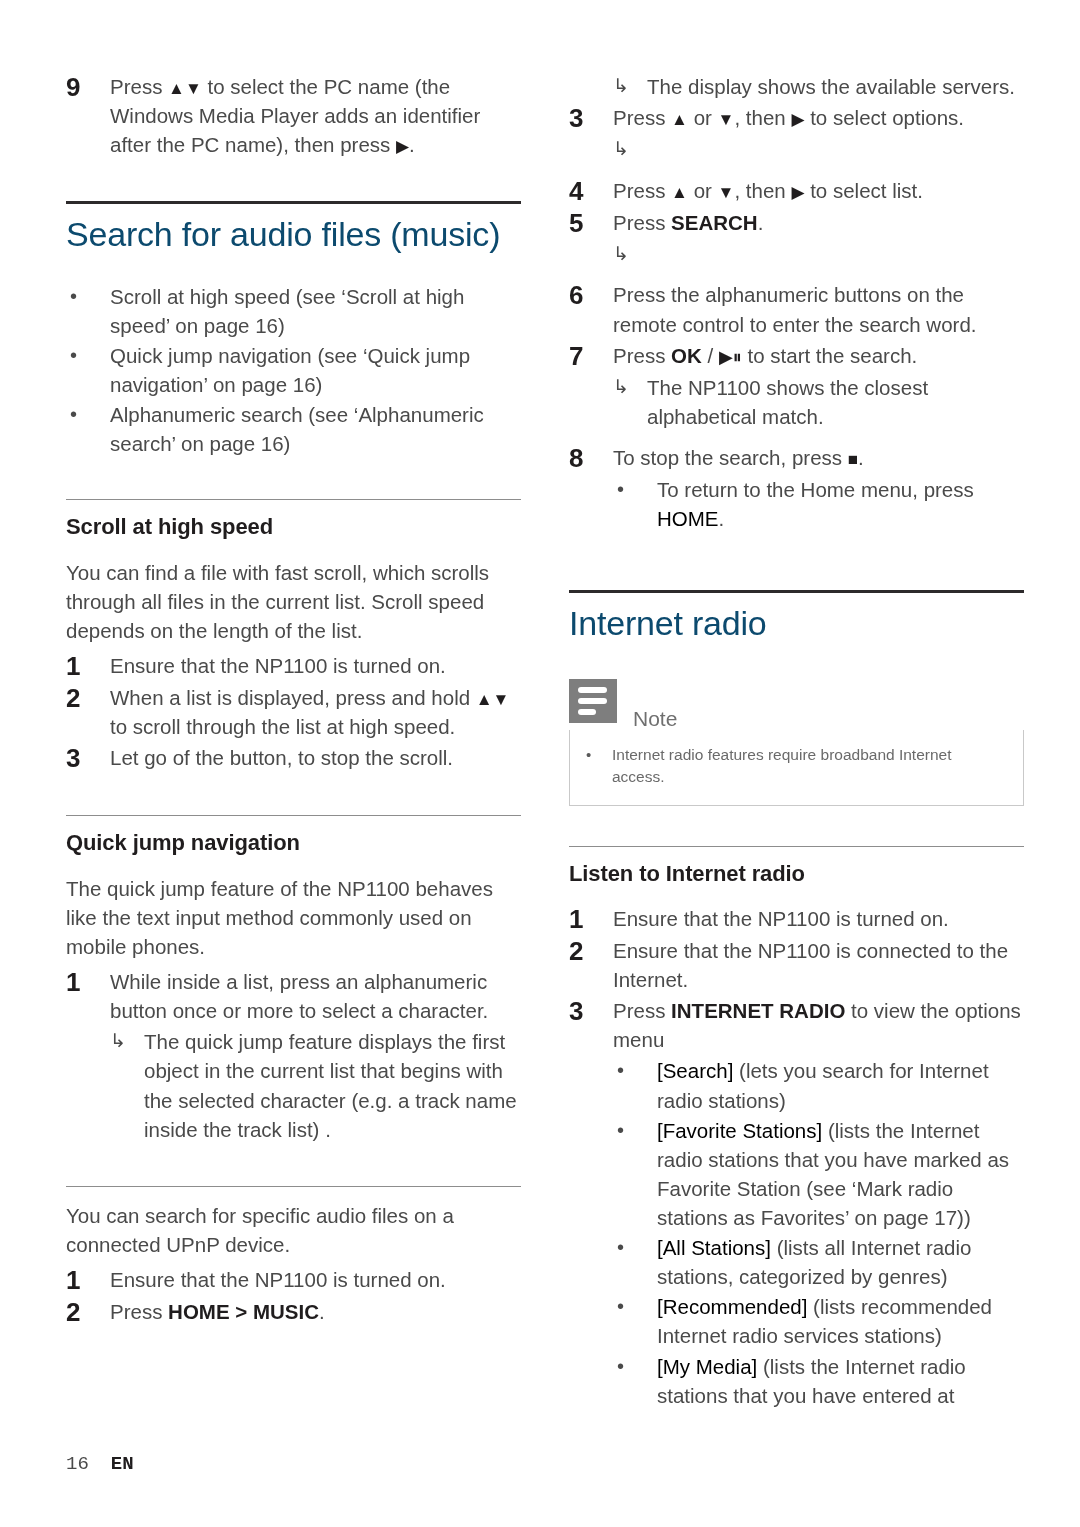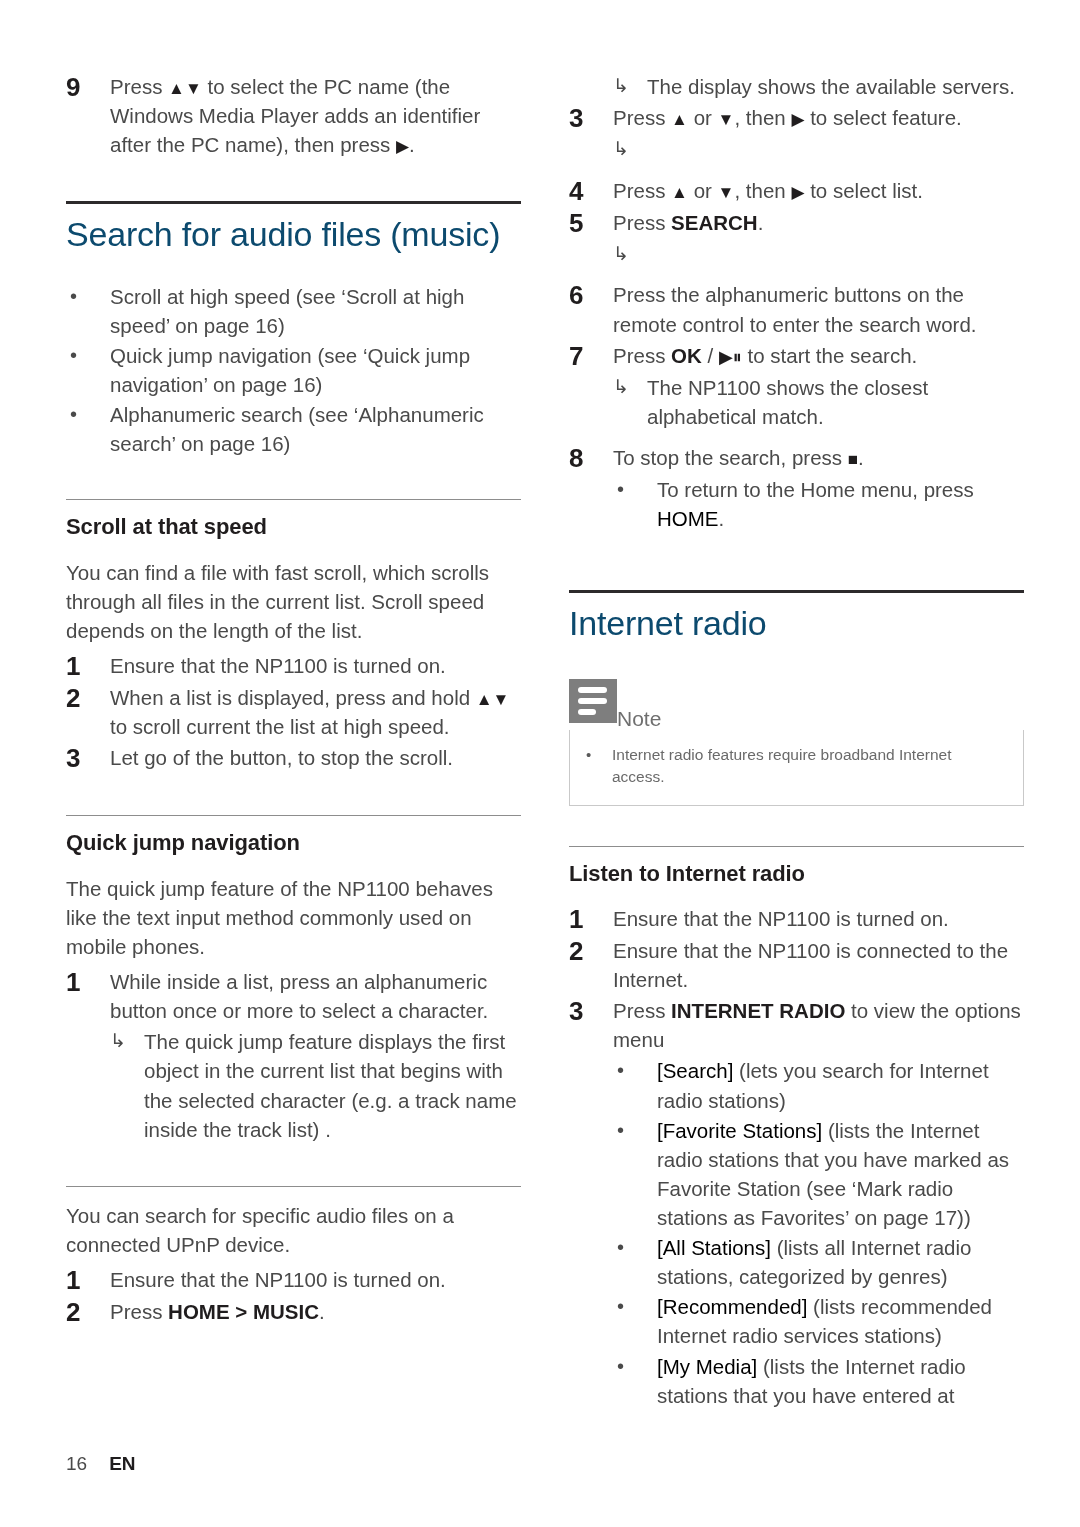--- a/index.html
+++ b/index.html
@@ -168,20 +168,21 @@
     background: #ffffff;
     border-radius: 3px;
     margin: 2.5px 0;
   }
   .note-icon i.b1 { width: 29px; }
   .note-icon i.b2 { width: 29px; }
   .note-icon i.b3 { width: 18px; }
   .note-label {
     font-size: 21px;
     color: #6f6f6f;
+    padding-left: 16px;
     margin-top: 36px;
   }
   .note-body {
     border: 1px solid #c9c9c9;
     border-top: none;
     padding: 14px 16px 16px 16px;
     margin-top: -1px;
   }
   .note-bullet {
     display: flex;
@@ -204,20 +205,21 @@
   .glyph { color: #201d1e; font-size: 17px; }
   .glyph-play { font-size: 18px; }
 
   
   .footer {
     position: absolute;
     left: 66px;
     bottom: 52px;
     display: flex;
     align-items: flex-end;
+    font-family: Liberation Mono, monospace;
   }
   .footer-page {
     font-size: 19px;
     color: #4a4a4a;
   }
   .footer-lang {
     font-size: 19px;
     font-weight: 700;
     color: #201d1e;
     padding-left: 22px;
@@ -251,30 +253,30 @@
         <div class="bullet-text">Quick jump navigation (see ‘Quick jump navigation’ on page 16)</div>
       </div>
       <div class="bullet">
         <div class="bullet-dot"><span>•</span></div>
         <div class="bullet-text">Alphanumeric search (see ‘Alphanumeric search’ on page 16)</div>
       </div>
 
       <div class="gap-lg"></div>
 
       <div class="rule-thin"></div>
-      <h2 class="sub-title">Scroll at that speed</h2>
+      <h2 class="sub-title">Scroll at high speed</h2>
       <p class="para">You can find a file with fast scroll, which scrolls through all files in the current list. Scroll speed depends on the length of the list.</p>
 
       <div class="step">
         <div class="step-num">1</div>
         <div class="step-body">Ensure that the NP1100 is turned on.</div>
       </div>
       <div class="step">
         <div class="step-num">2</div>
-        <div class="step-body"><span>When a list is displayed, press and hold </span><span class="glyph">▲▼</span><span> to scroll current the list at high speed.</span></div>
+        <div class="step-body"><span>When a list is displayed, press and hold </span><span class="glyph">▲▼</span><span> to scroll through the list at high speed.</span></div>
       </div>
       <div class="step">
         <div class="step-num">3</div>
         <div class="step-body">Let go of the button, to stop the scroll.</div>
       </div>
 
       <div class="gap-lg"></div>
 
       <div class="rule-thin"></div>
       <h2 class="sub-title">Quick jump navigation</h2>
@@ -307,21 +309,21 @@
 
     <div class="col">
 
       <div class="result indented">
         <div class="result-arrow"><span>↳</span></div>
         <div class="result-text">The display shows the available servers.</div>
       </div>
 
       <div class="step">
         <div class="step-num">3</div>
-        <div class="step-body"><span>Press </span><span class="glyph">▲</span><span> or </span><span class="glyph">▼</span><span>, then </span><span class="glyph">▶</span><span> to select feature.</span></div>
+        <div class="step-body"><span>Press </span><span class="glyph">▲</span><span> or </span><span class="glyph">▼</span><span>, then </span><span class="glyph">▶</span><span> to select options.</span></div>
       </div>
       <div class="result indented">
         <div class="result-arrow"><span>↳</span></div>
       </div>
 
       <div class="gap-sm"></div>
 
       <div class="step">
         <div class="step-num">4</div>
         <div class="step-body"><span>Press </span><span class="glyph">▲</span><span> or </span><span class="glyph">▼</span><span>, then </span><span class="glyph">▶</span><span> to select list.</span></div>

